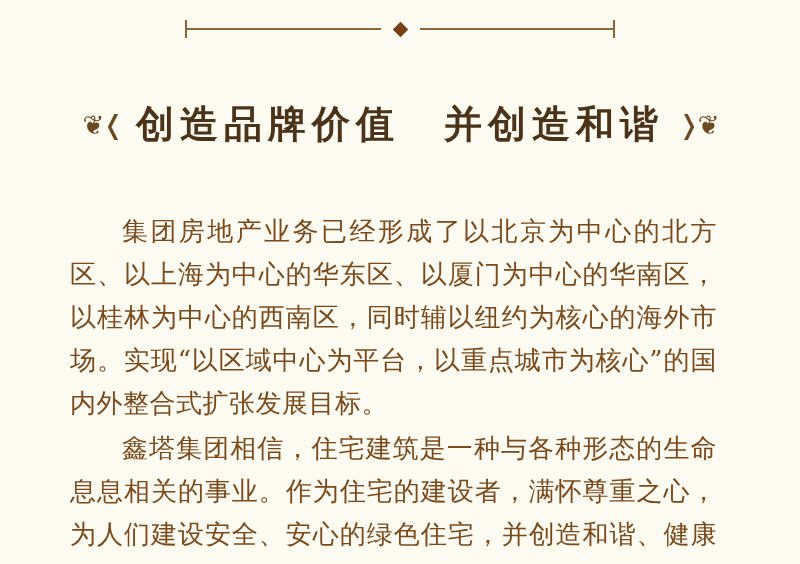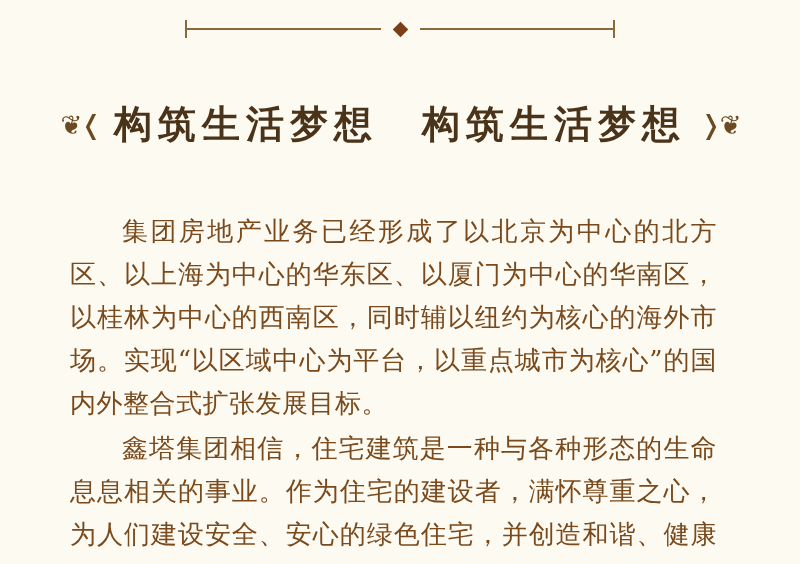--- a/index.html
+++ b/index.html
@@ -104,21 +104,21 @@
   <div class="top-ornament">
     <div class="cap"></div>
     <div class="rule left"></div>
     <div class="diamond"></div>
     <div class="rule right"></div>
     <div class="cap"></div>
   </div>
 
   <div class="heading-row">
     <span class="heading-flourish left">❦❬</span>
-    <h1 class="heading-title">构筑生活梦想　构筑生活梦想</h1>
+    <h1 class="heading-title">创造品牌价值　并创造和谐</h1>
     <span class="heading-flourish right">❭❦</span>
   </div>
 
   <div class="body-copy">
     <p>集团房地产业务已经形成了以北京为中心的北方区、以上海为中心的华东区、以厦门为中心的华南区，以桂林为中心的西南区，同时辅以纽约为核心的海外市场。实现“以区域中心为平台，以重点城市为核心”的国内外整合式扩张发展目标。</p>
     <p>鑫塔集团相信，住宅建筑是一种与各种形态的生命息息相关的事业。作为住宅的建设者，满怀尊重之心，为人们建设安全、安心的绿色住宅，并创造和谐、健康丰盛的阳光生活。</p>
   </div>
 
 </div>
 

